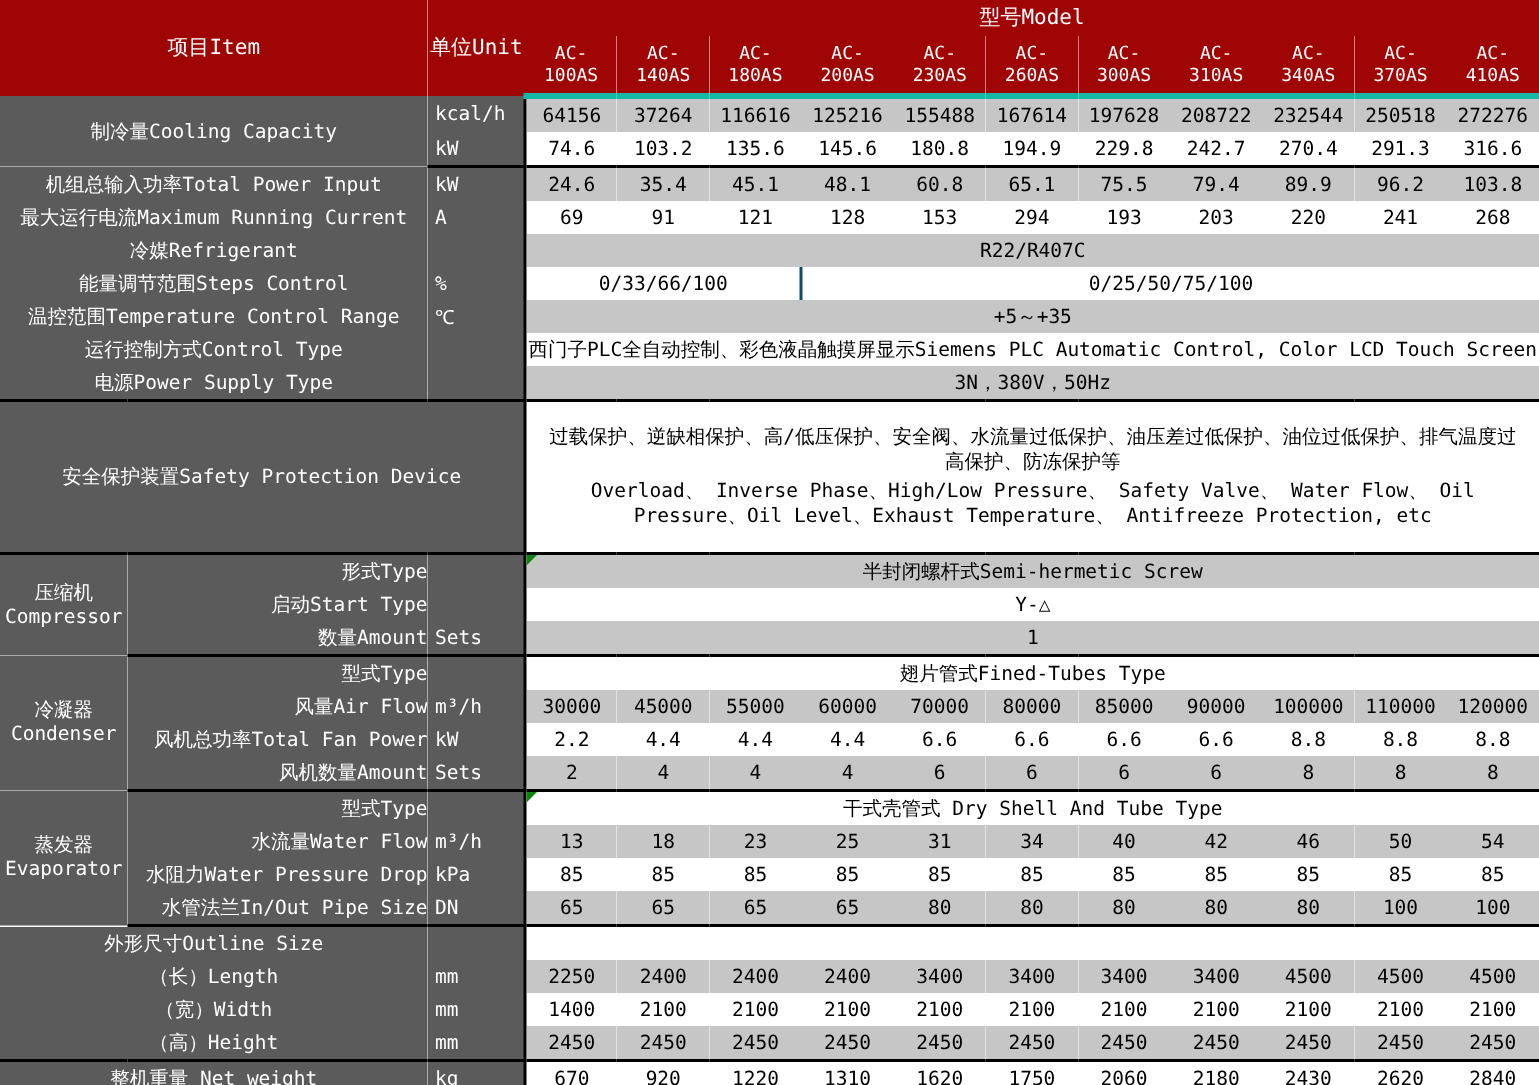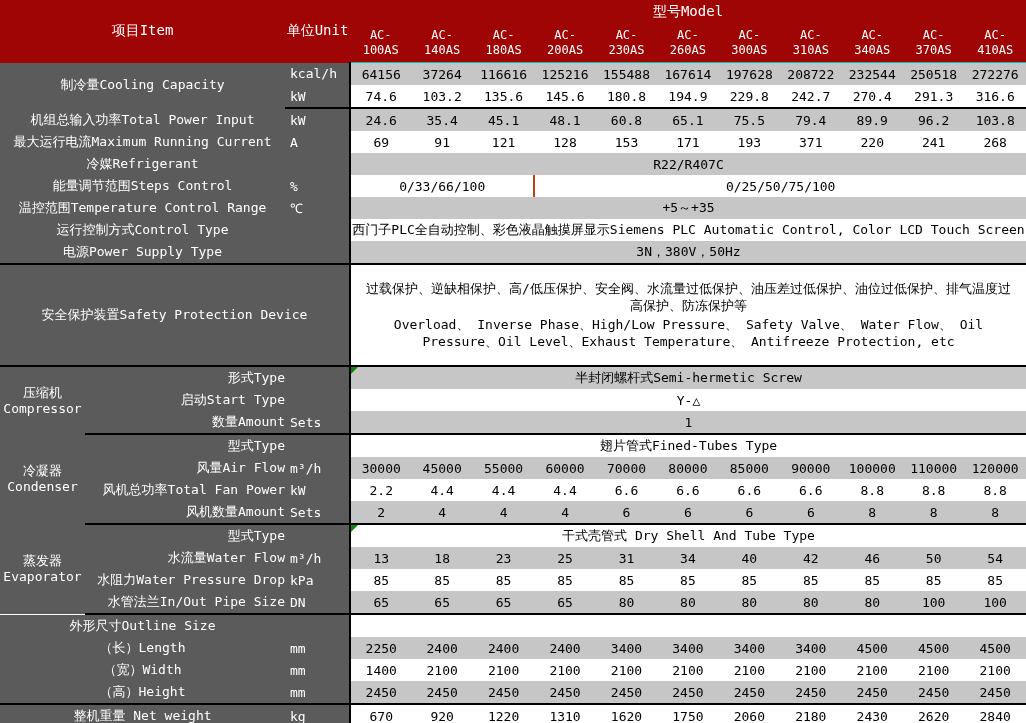--- a/index.html
+++ b/index.html
@@ -11,32 +11,32 @@
   html,body{margin:0;padding:0;background:#fff;}
   body{width:1026px;font-family:"DejaVu Sans Mono","Liberation Mono",monospace;}
   table{border-collapse:collapse;table-layout:fixed;width:1026px;}
   td{
     height:22px;padding:0;font-size:13px;text-align:center;vertical-align:middle;
     white-space:nowrap;overflow:hidden;color:#000;
     font-family:"DejaVu Sans Mono","Liberation Mono",monospace;
   }
   thead td{background:var(--red);color:#fff;border:none;margin-top:48px;}
   tr.h1 td{height:24px;font-size:14px;}
-  tr.h2 td{height:38px;border-bottom:1px solid #14b8a6;}
+  tr.h2 td{height:38px;border-bottom:4px solid #14b8a6;}
   td.hlab{font-size:14px;}
   td.mcol{font-size:12px;line-height:15px;}
   td.lab{background:var(--dgray);color:#fff;}
   td.sub{text-align:right;padding-left:12px;}
   td.unitc{text-align:left;padding-left:5px;}
   td.grp{line-height:16px;margin-top:28px;}
   td.d.g{background:var(--lgray);}
   td.d.w{background:#fff;}
   td.dl{border-left:2px solid #000;}
   tr.end td{border-bottom:2px solid #000;}
-  td.splitr{border-right:2px solid #c2410c;}
+  td.splitr{border-right:2px solid #0c4a6e;}
   td.wrap{white-space:normal;line-height:17px;padding:15px 10px;border-radius:26px;}
   td.wrap .zh{margin-bottom:2px;}
   td.rel{position:relative;}
   .corner{position:absolute;top:0;left:0;width:0;height:0;
     border-top:7px solid var(--green);border-right:7px solid transparent;}
 </style>
 </head>
 <body>
 
 <table id="spec-table">
@@ -155,23 +155,23 @@
         <td class="d g">103.8</td>
       </tr>
       <tr>
         <td colspan="2" class="lab">最大运行电流Maximum Running Current</td>
         <td class="lab unitc">A</td>
         <td class="d w dl">69</td>
         <td class="d w">91</td>
         <td class="d w">121</td>
         <td class="d w">128</td>
         <td class="d w">153</td>
-        <td class="d w">171</td>
+        <td class="d w">294</td>
         <td class="d w">193</td>
-        <td class="d w">371</td>
+        <td class="d w">203</td>
         <td class="d w">220</td>
         <td class="d w">241</td>
         <td class="d w">268</td>
       </tr>
       <tr>
         <td colspan="2" class="lab">冷媒Refrigerant</td>
         <td class="lab unitc"></td>
         <td colspan="11" class="d sp g dl">R22/R407C</td>
       </tr>
       <tr>

